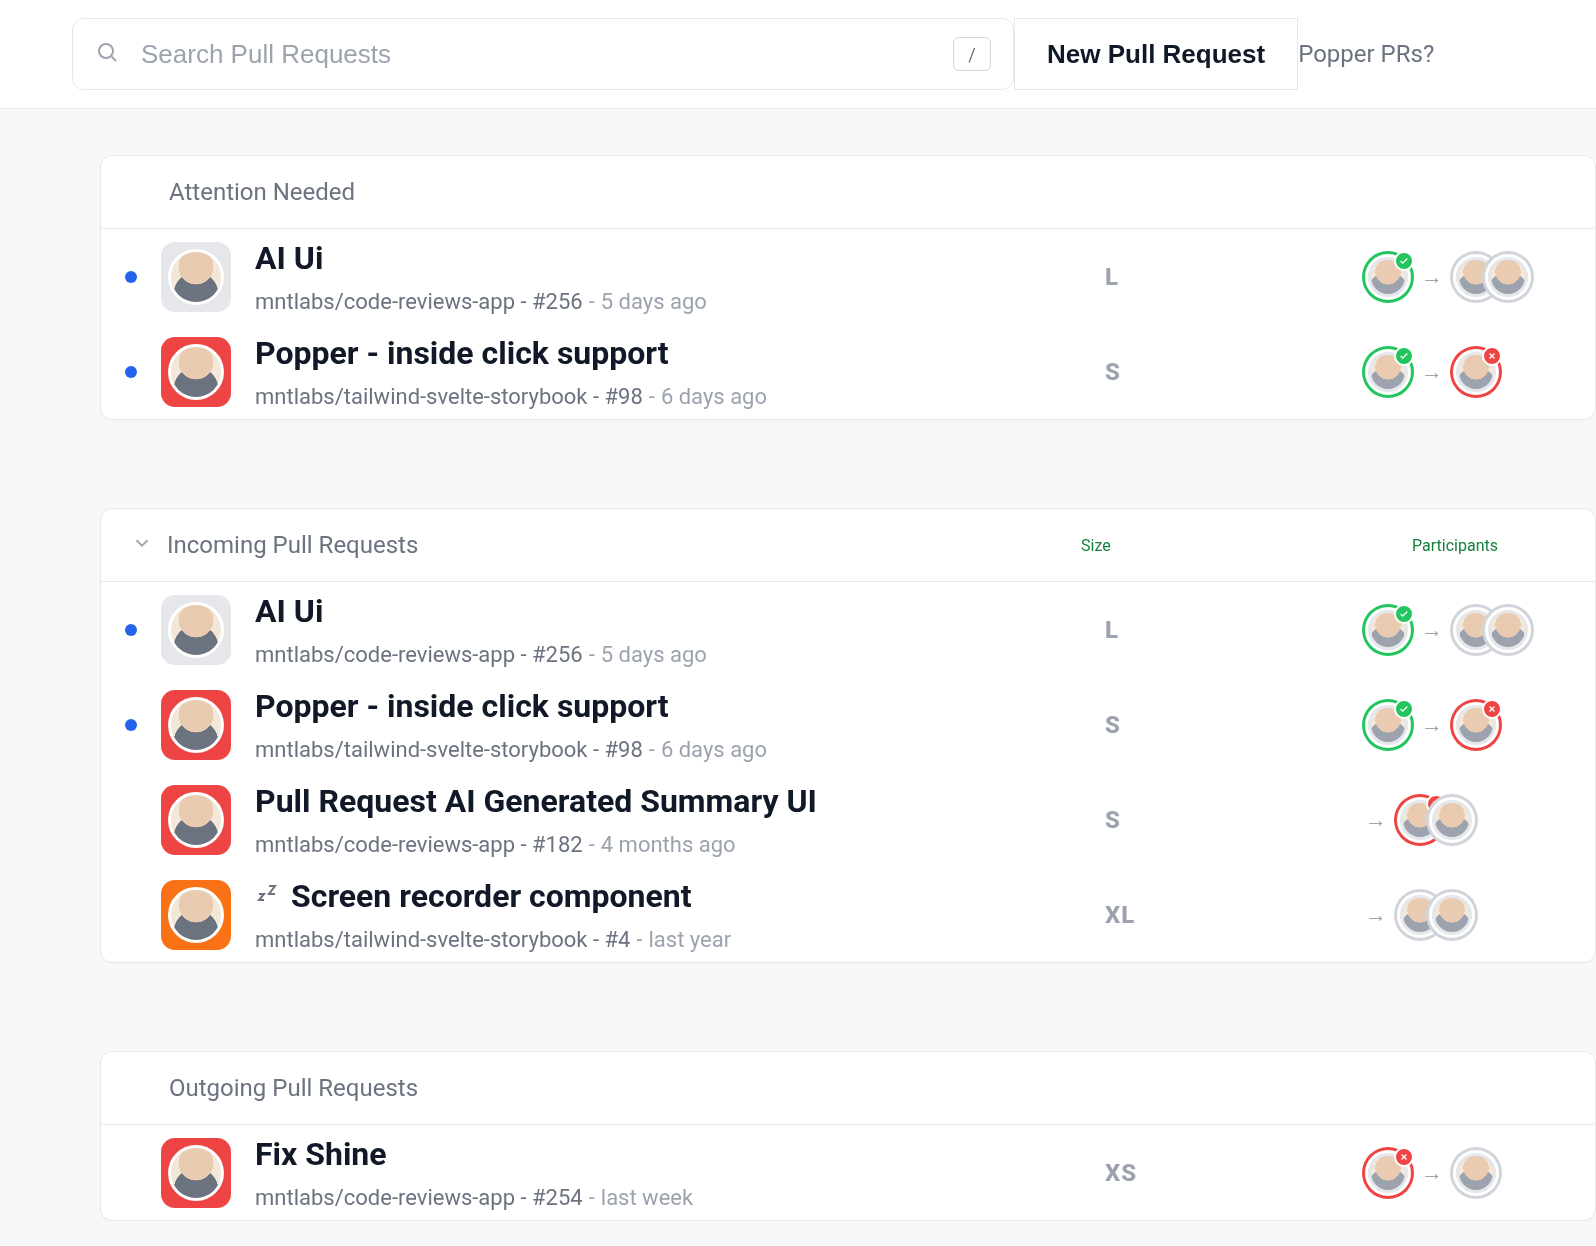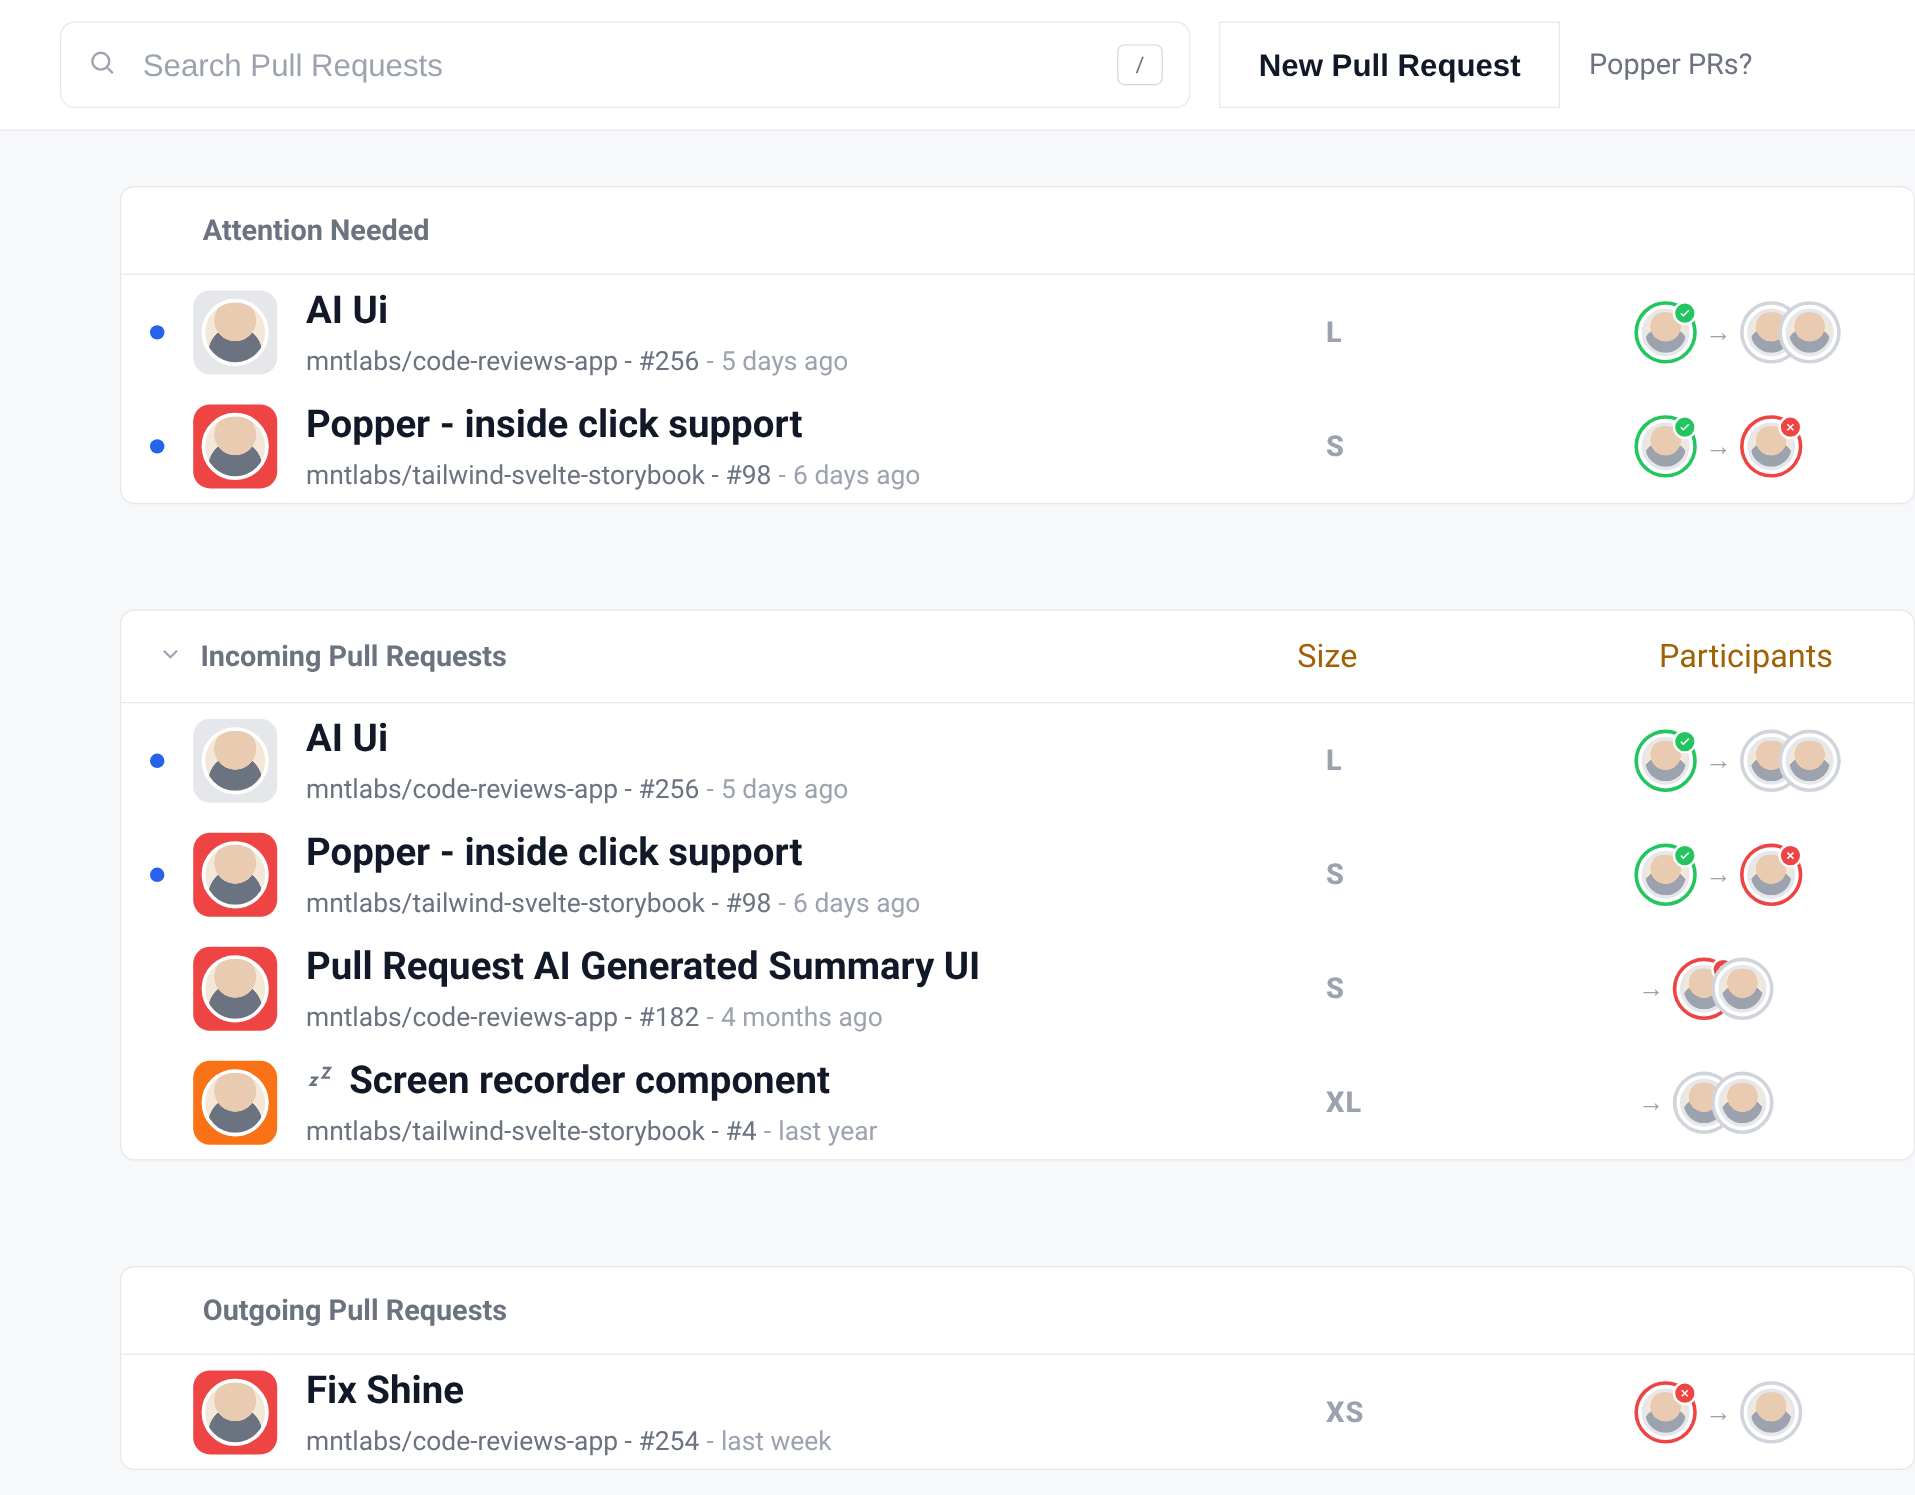--- a/index.html
+++ b/index.html
@@ -8,22 +8,21 @@
     background: #f7f8fa;
     color: #1f2937;
     width: 1596px;
     overflow-x: hidden;
   }
 
   
   .topbar {
     display: flex;
     align-items: center;
-    gap: 24px;
-    padding: 18px 50px;
+    padding: 18px 72px;
     background: #ffffff;
     border-bottom: 1px solid #e5e7eb;
   }
   .search-wrap {
     flex: 1;
     display: flex;
     align-items: center;
     border: 1px solid #e5e7eb;
     border-radius: 12px;
     height: 72px;
@@ -78,26 +77,26 @@
     display: flex;
     align-items: center;
     padding: 22px 40px 22px 30px;
     border-bottom: 1px solid #e5e7eb;
     gap: 14px;
   }
   .section-header .chev { width: 22px; height: 22px; stroke: #9ca3af; }
   .section-title {
     font-size: 24px;
     color: #6b7280;
-    font-weight: 700;
+    font-weight: 400;
     flex: 1;
   }
   .col-label {
-    font-size: 27px;
-    color: #a16207;
+    font-size: 16px;
+    color: #15803d;
   }
   .col-size-h { width: 260px; }
   .col-part-h { width: 200px; text-align: center; }
 
   
   .pr-row {
     display: flex;
     align-items: center;
     padding: 10px 30px 10px 0;
     gap: 0;

